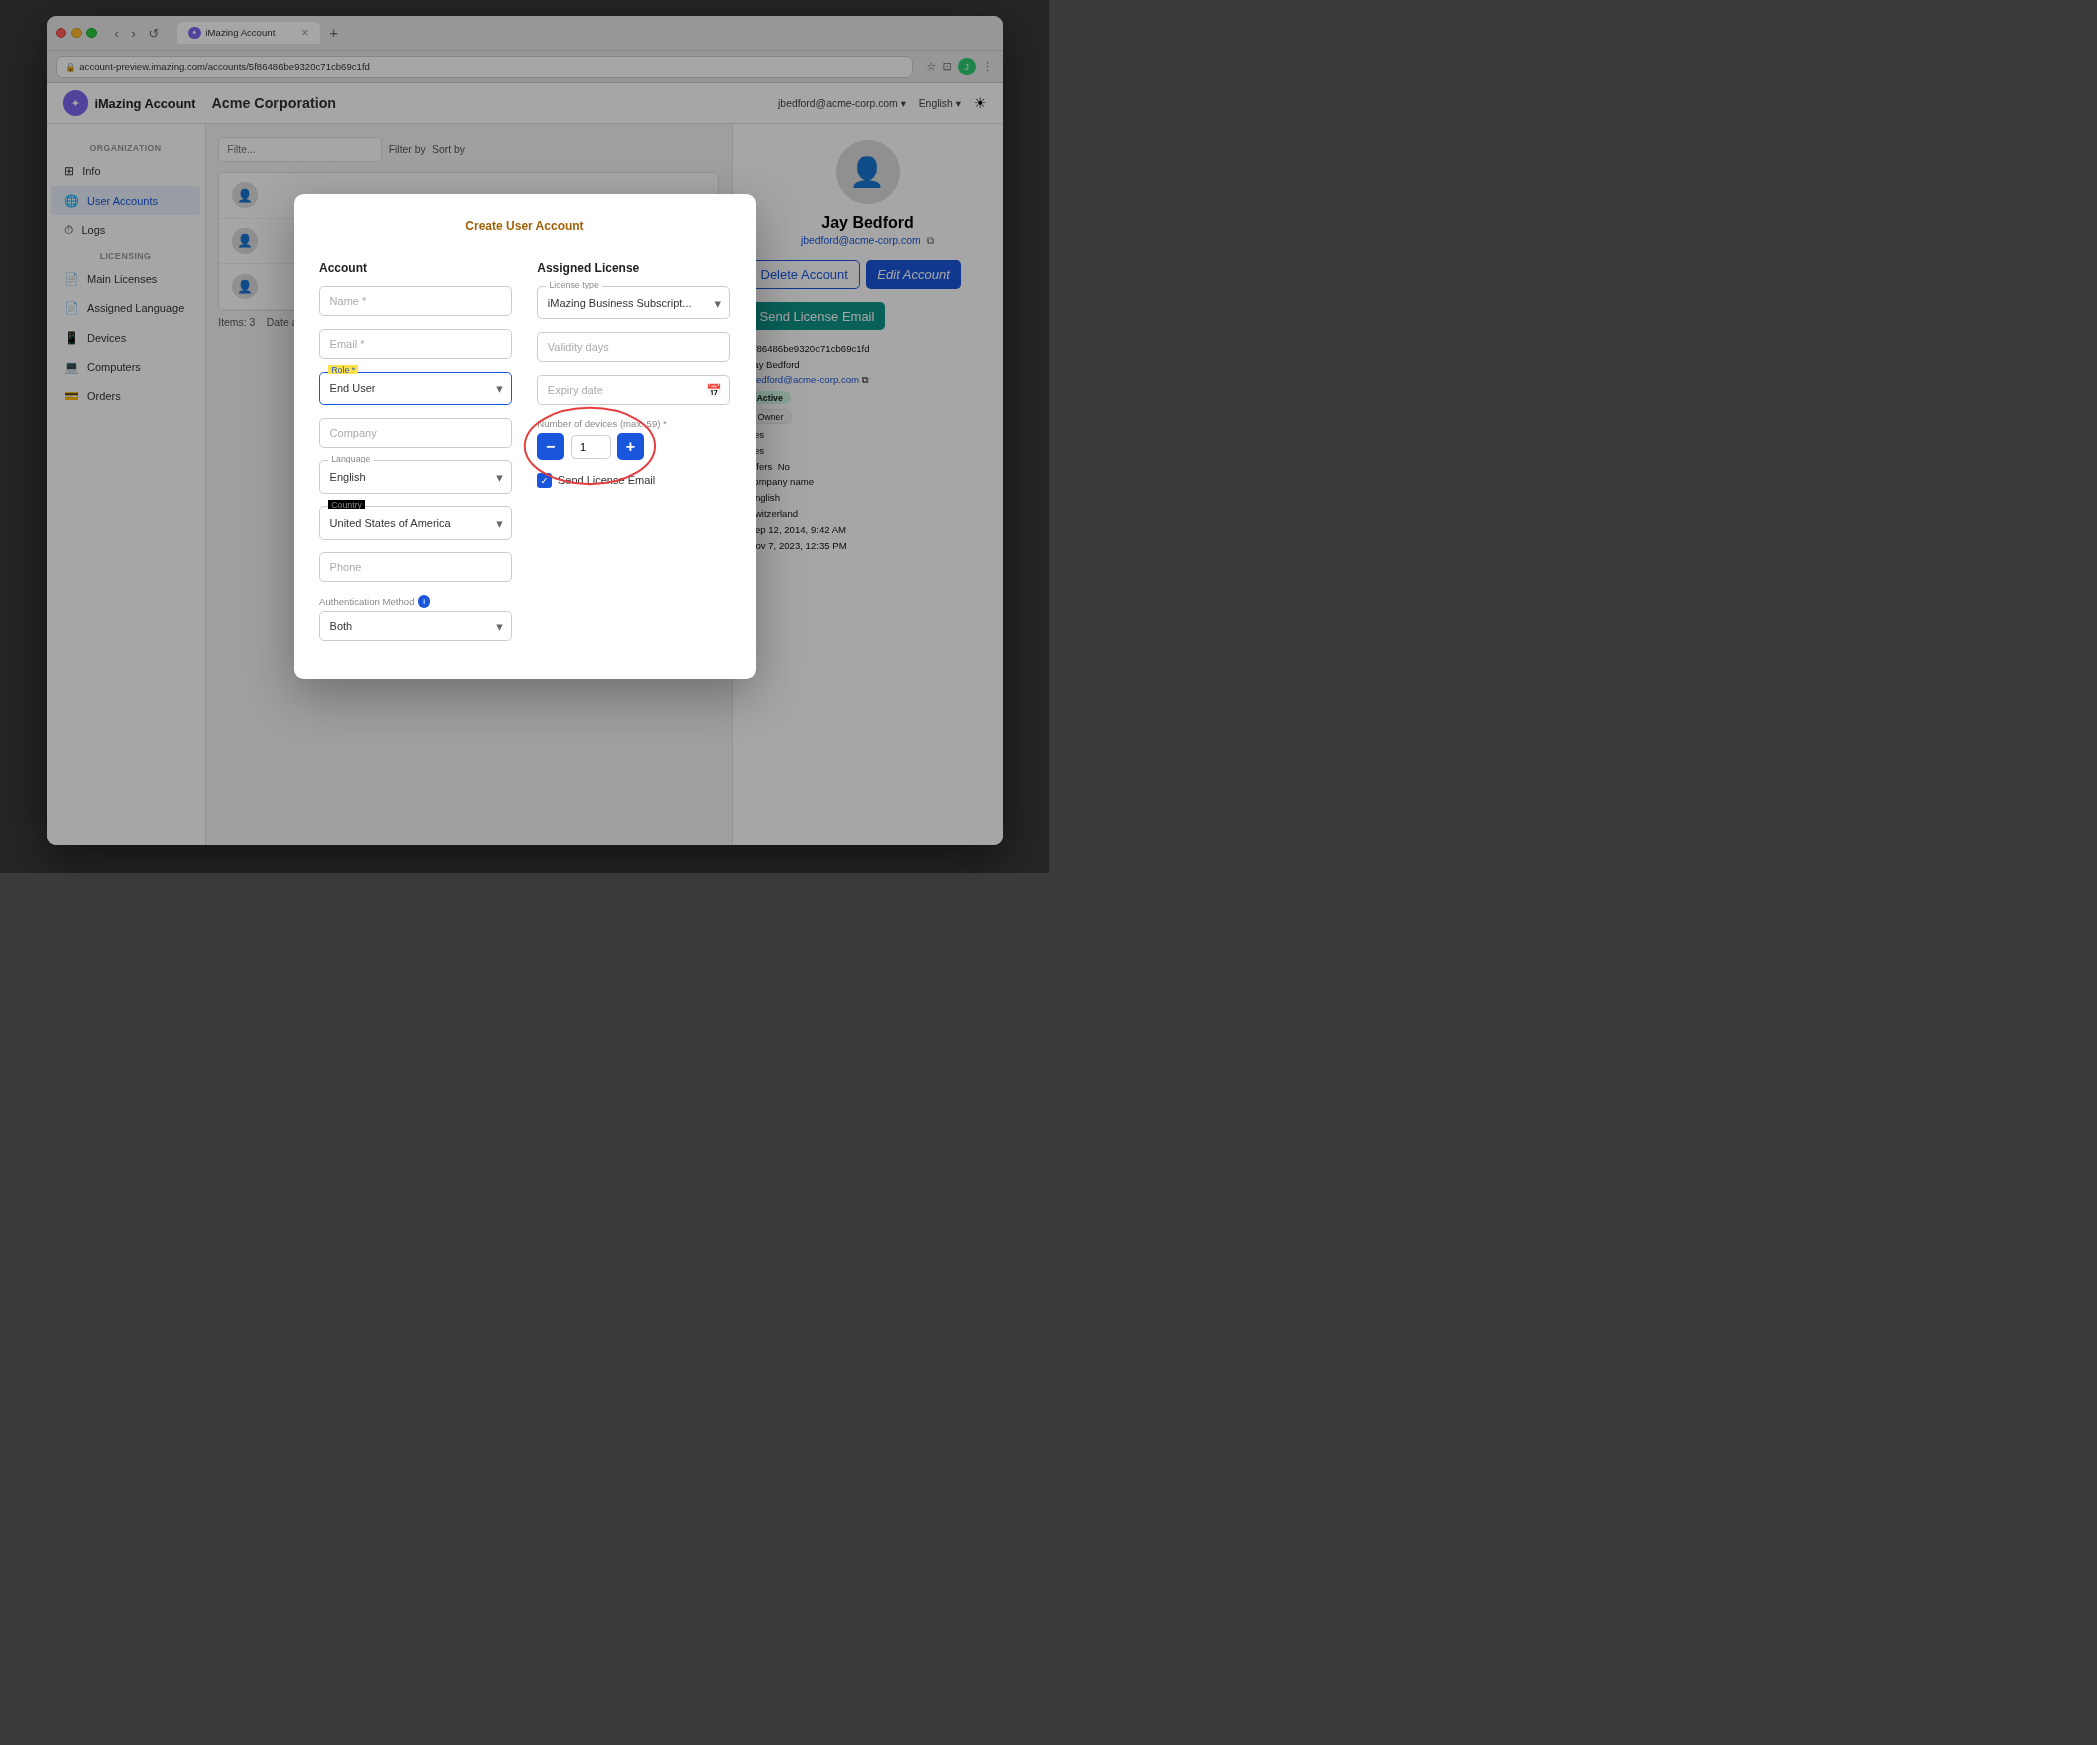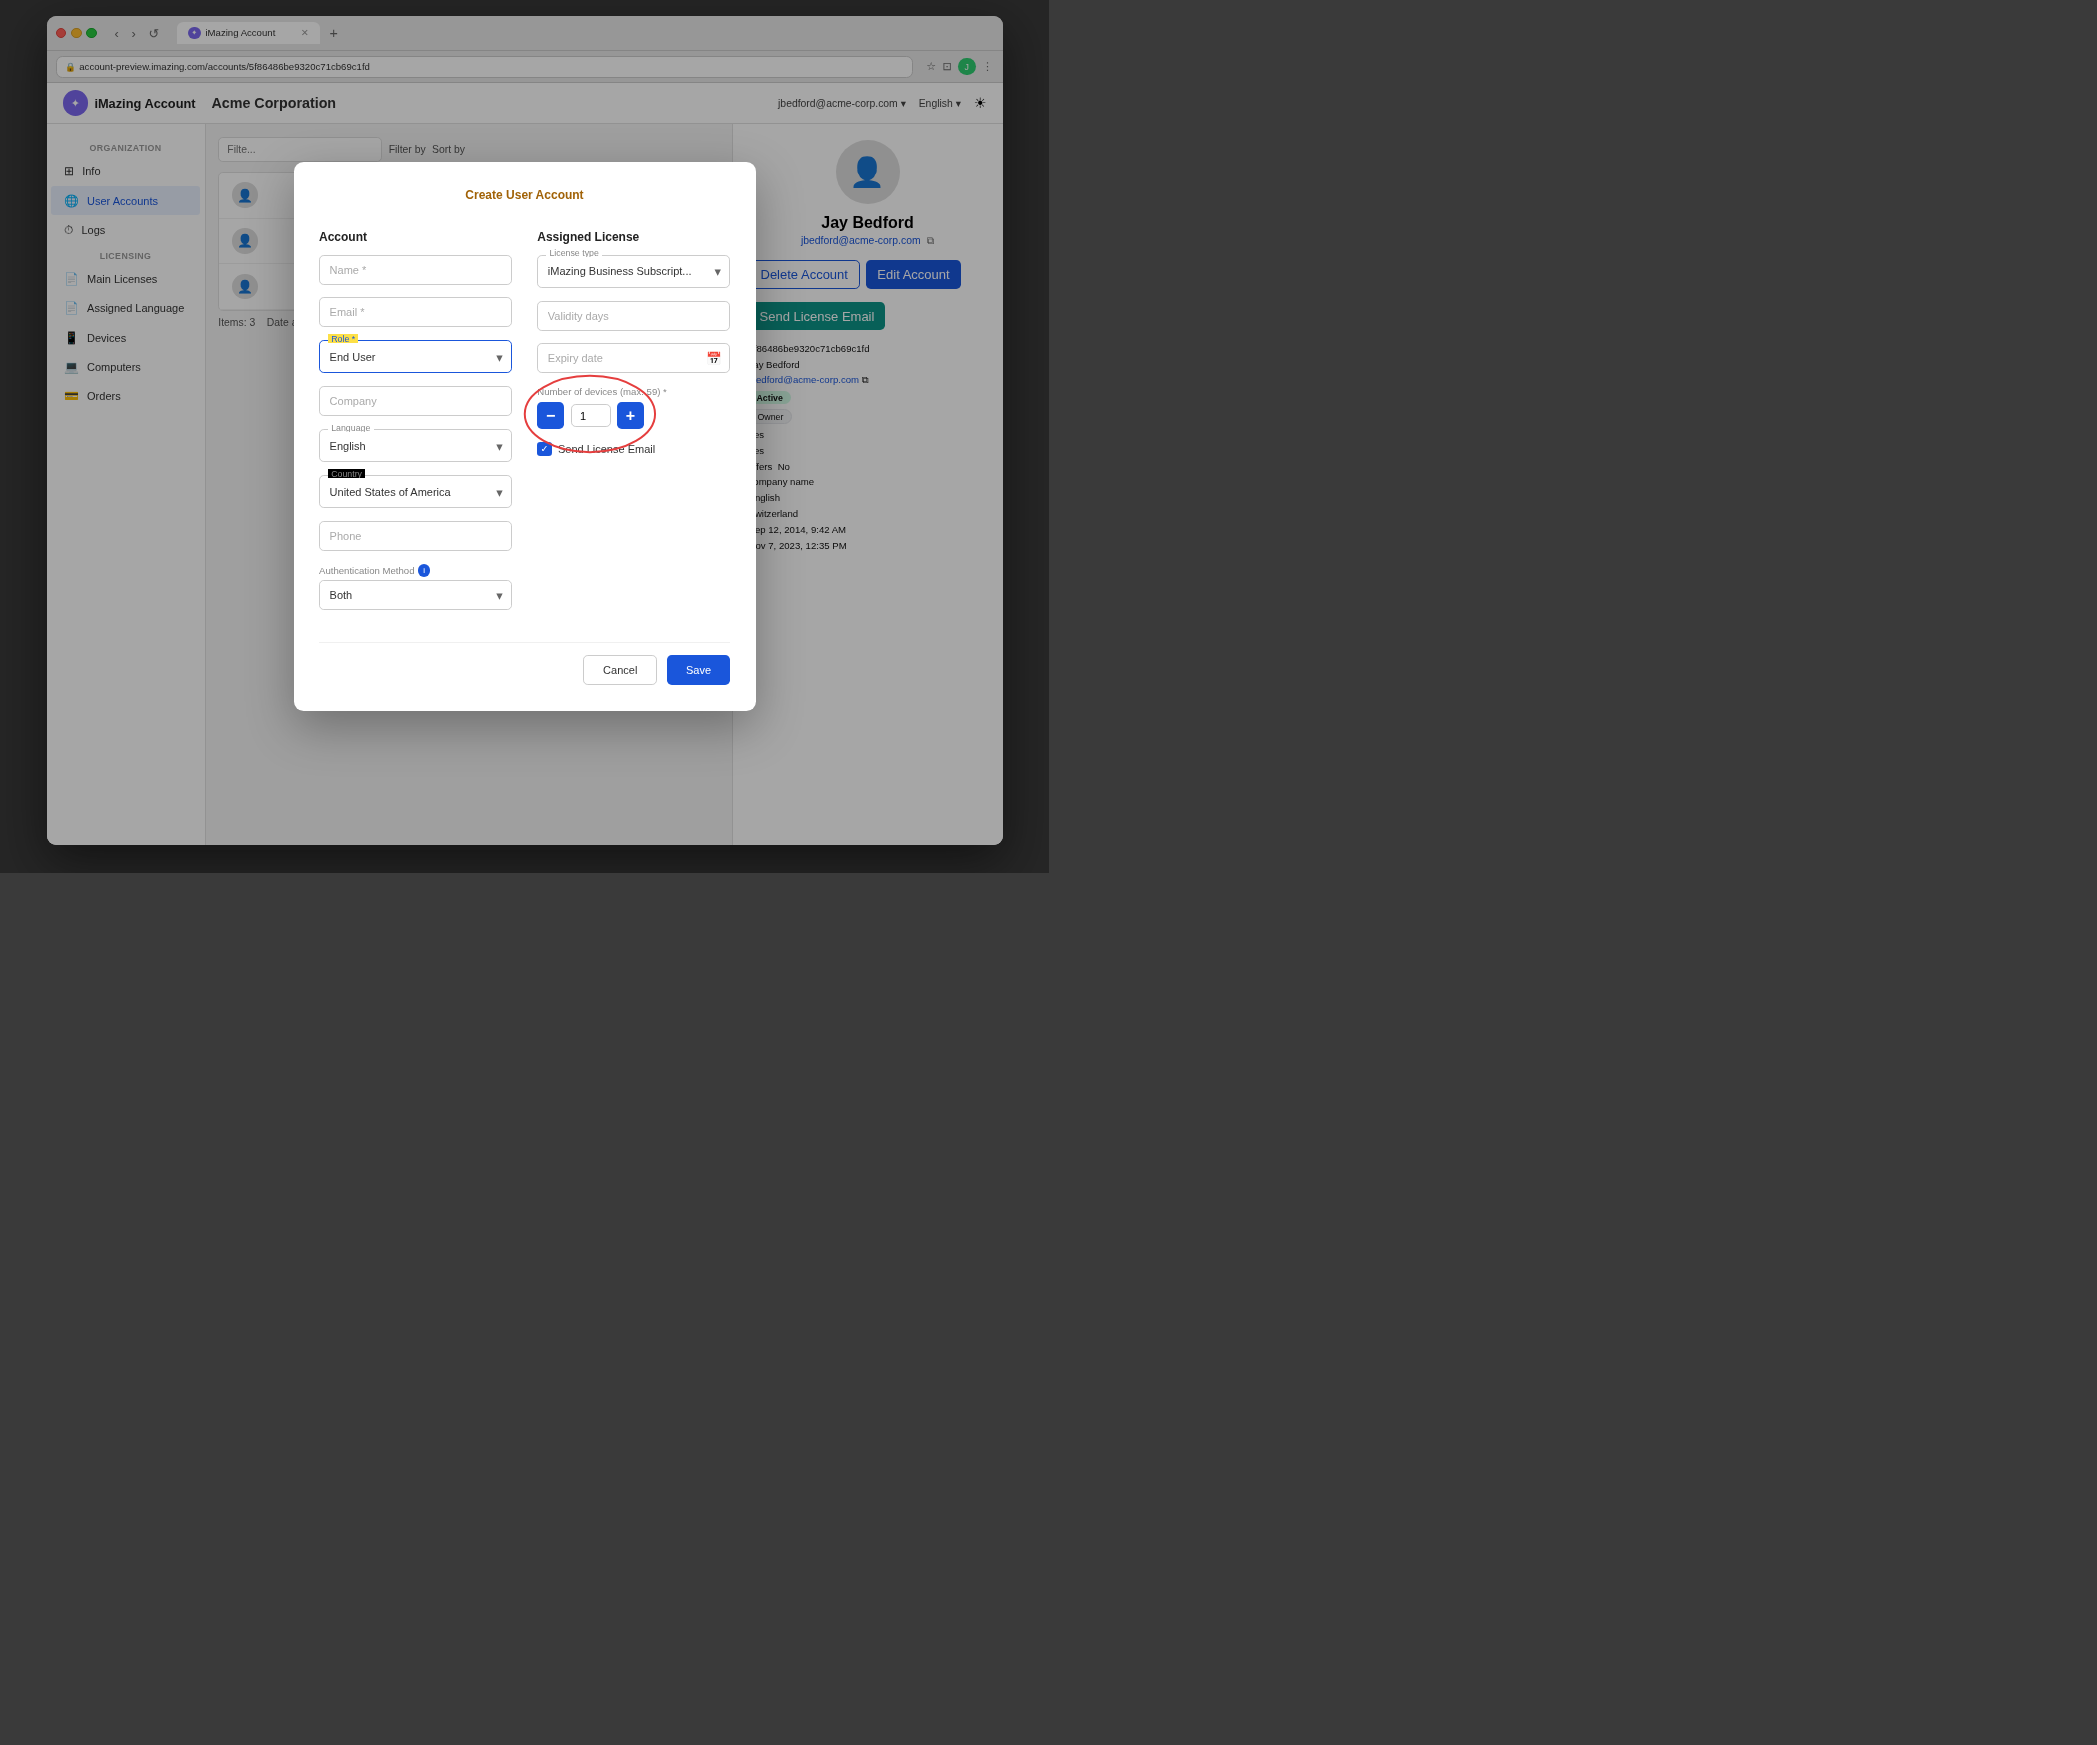--- a/index.html
+++ b/index.html
@@ -339,20 +339,21 @@
       font-weight: 500;
     }
     .panel-btn-outline {
       background: #fff;
       border: 0.8px solid #1a56db;
       color: #1a56db;
     }
     .panel-btn-primary {
       background: #1a56db;
       color: #fff;
+      font-style: italic;
     }
     .panel-btn-teal {
       background: #0d9488;
       color: #fff;
     }
     .panel-info {
       font-size: 9.6px;
       color: #555;
       margin-bottom: 4.8px;
     }
@@ -846,21 +847,17 @@
               </div>
             </div>
 
             <div class="checkbox-row">
               <div class="checkbox-styled">✓</div>
               <span class="checkbox-label">Send License Email</span>
             </div>
           </div>
         </div>
 
-        <div class="modal-footer">
-          <button class="btn-cancel">Cancel</button>
-          <button class="btn-save">Save</button>
-        </div>
       </div>
     </div>
   </div>
 </div>
 
 
 </body></html>

